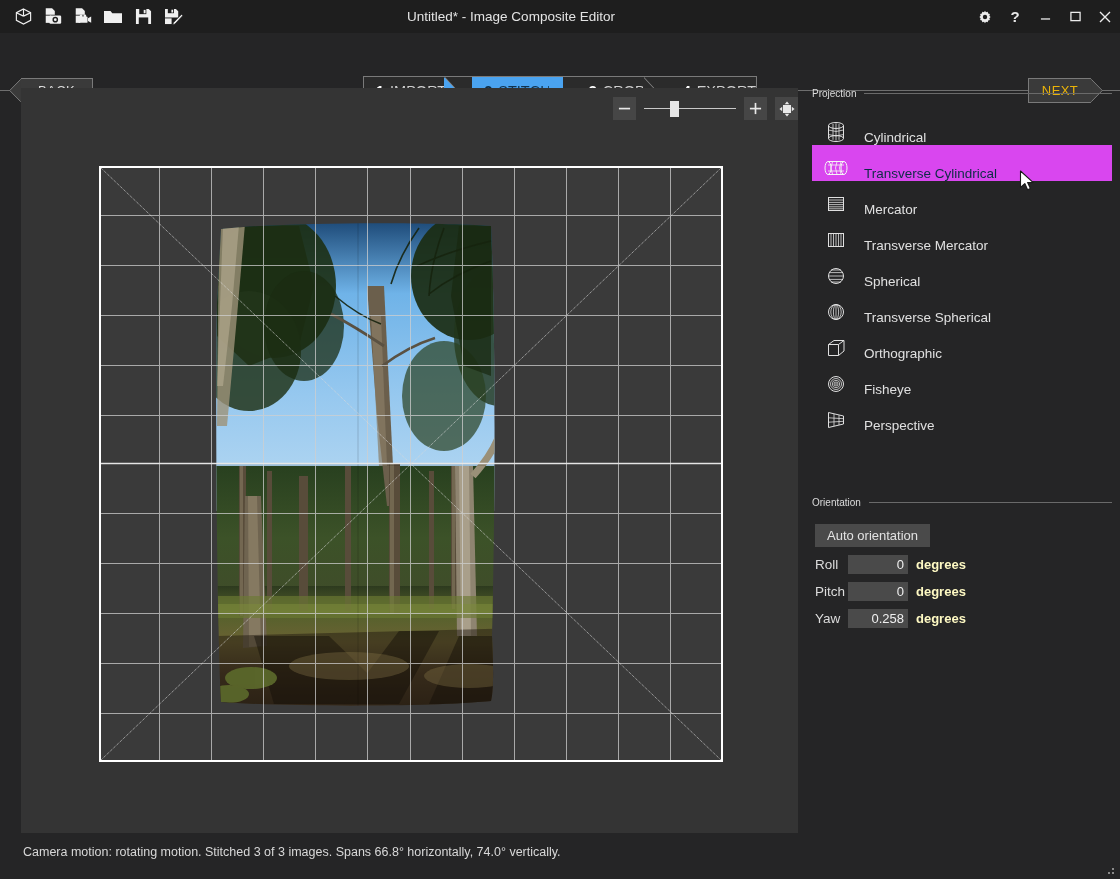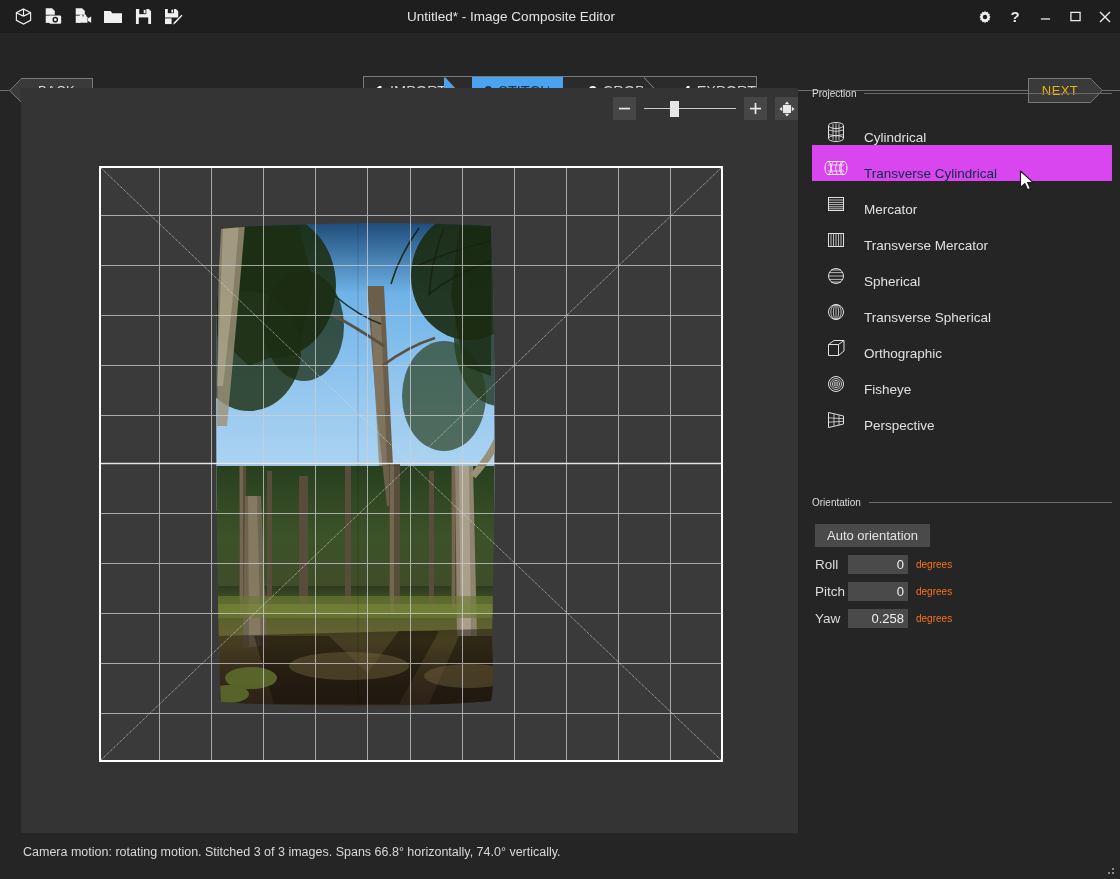--- a/index.html
+++ b/index.html
@@ -188,21 +188,21 @@
   }
   .field-label {
     width: 33px; color: #dcdcdc; font-size: 13.5px;
   }
   .field-input {
     width: 60px; height: 19px; background: #4a4a4a;
     color: #efefef; font-size: 13px; text-align: right;
     padding-right: 4px; line-height: 19px;
     cursor: text;
   }
-  .field-unit { margin-left: 8px; color: #f97316; font-size: 10px; }
+  .field-unit { margin-left: 8px; color: #fef9c3; font-size: 13px; font-weight: bold; }
 
   
   #statusbar {
     position: absolute; left: 0; top: 840px; width: 1120px; height: 39px;
     background: #252526;
   }
   #status-text {
     position: absolute; left: 23px; top: 5px;
     color: #d8d8d8; font-size: 12.5px;
   }

